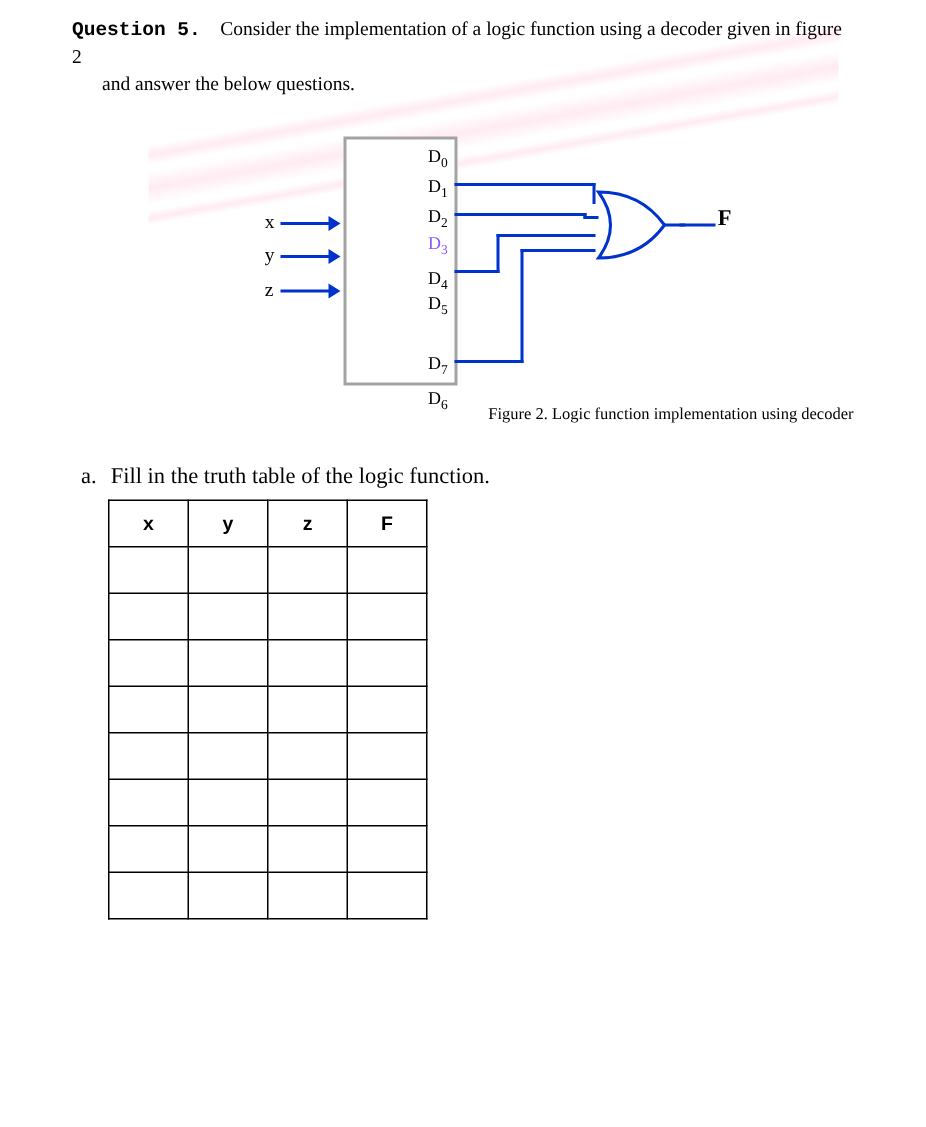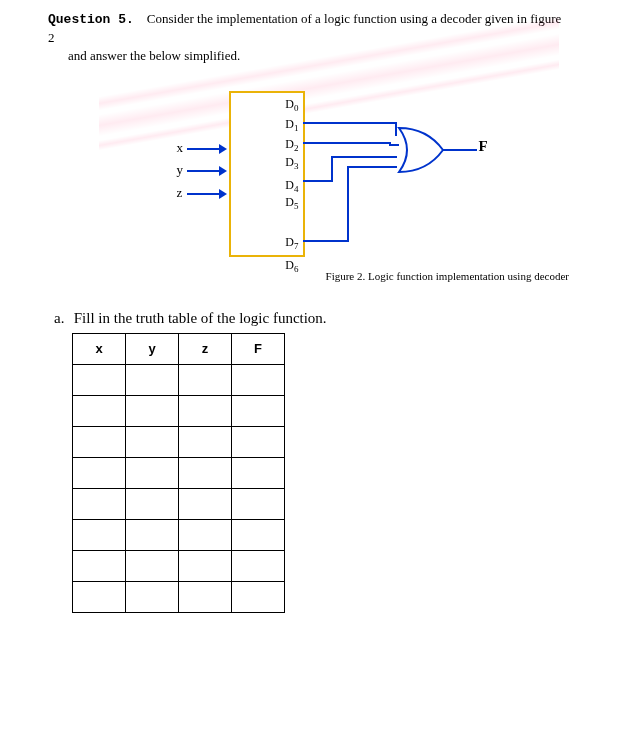--- a/index.html
+++ b/index.html
@@ -38,21 +38,21 @@
   }
   .swoosh1 { left: -20px; top: -30px; width: 460px; height: 14px; }
   .swoosh2 { left: -20px; top: -12px; width: 460px; height: 22px; }
   .swoosh3 { left: -20px; top: 14px; width: 460px; height: 10px; }
 
   
   .decbox {
     position: absolute;
     left: 110px; top: 5px;
     width: 72px; height: 162px;
-    border: 2px solid #eab308;
+    border: 2px solid #a3a3a3;
     background: #fff;
   }
   .decbox .out {
     position: absolute;
     right: 4px;
     font-size: 12px;
     font-family: "Times New Roman", serif;
   }
   .decbox .out sub { font-size: 9px; }
   
@@ -147,21 +147,21 @@
 </style>
 </head>
 <body>
 
 <div class="page">
 
   <div class="q-header">
     <span class="qnum">Question 5.</span>
     &nbsp;&nbsp;
     <span>Consider the implementation of a logic function using a decoder given in figure 2</span><br>
-    <span class="indent">and answer the below simplified.</span>
+    <span class="indent">and answer the below questions.</span>
   </div>
 
   <div class="figure-wrap">
     <div class="swoosh1"></div>
     <div class="swoosh2"></div>
     <div class="swoosh3"></div>
 
     <span class="inlabel" style="left:58px; top:54px;">x</span>
     <span class="inlabel" style="left:58px; top:76px;">y</span>
     <span class="inlabel" style="left:58px; top:99px;">z</span>
@@ -170,21 +170,21 @@
     <div class="arrowr" style="left:100px; top:58px;"></div>
     <div class="inwire" style="left:68px; top:84px; width:34px;"></div>
     <div class="arrowr" style="left:100px; top:80px;"></div>
     <div class="inwire" style="left:68px; top:107px; width:34px;"></div>
     <div class="arrowr" style="left:100px; top:103px;"></div>
 
     <div class="decbox">
       <span class="out" style="top:4px;">D<sub>0</sub></span>
       <span class="out" style="top:24px;">D<sub>1</sub></span>
       <span class="out" style="top:44px;">D<sub>2</sub></span>
-      <span class="out" style="top:62px;color:#000000">D<sub>3</sub></span>
+      <span class="out" style="top:62px;color:#8b5cf6">D<sub>3</sub></span>
       <span class="out" style="top:85px;">D<sub>4</sub></span>
       <span class="out" style="top:102px;">D<sub>5</sub></span>
       <span class="out" style="top:122px;margin-top:43px;">D<sub>6</sub></span>
       <span class="out" style="top:142px;">D<sub>7</sub></span>
     </div>
 
     <div class="owire" style="left:184px; top:36px; width:94px;"></div>
     <div class="vwire" style="left:276px; top:36px; height:14px;"></div>
 
     <div class="owire" style="left:184px; top:56px; width:88px;"></div>

